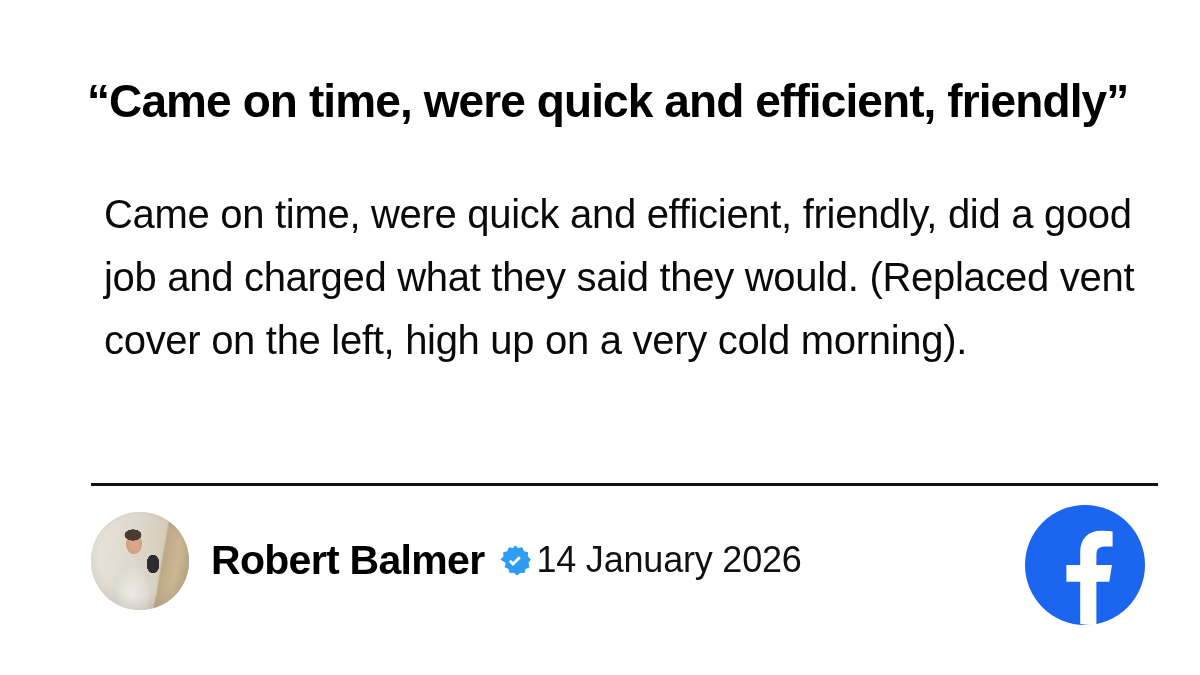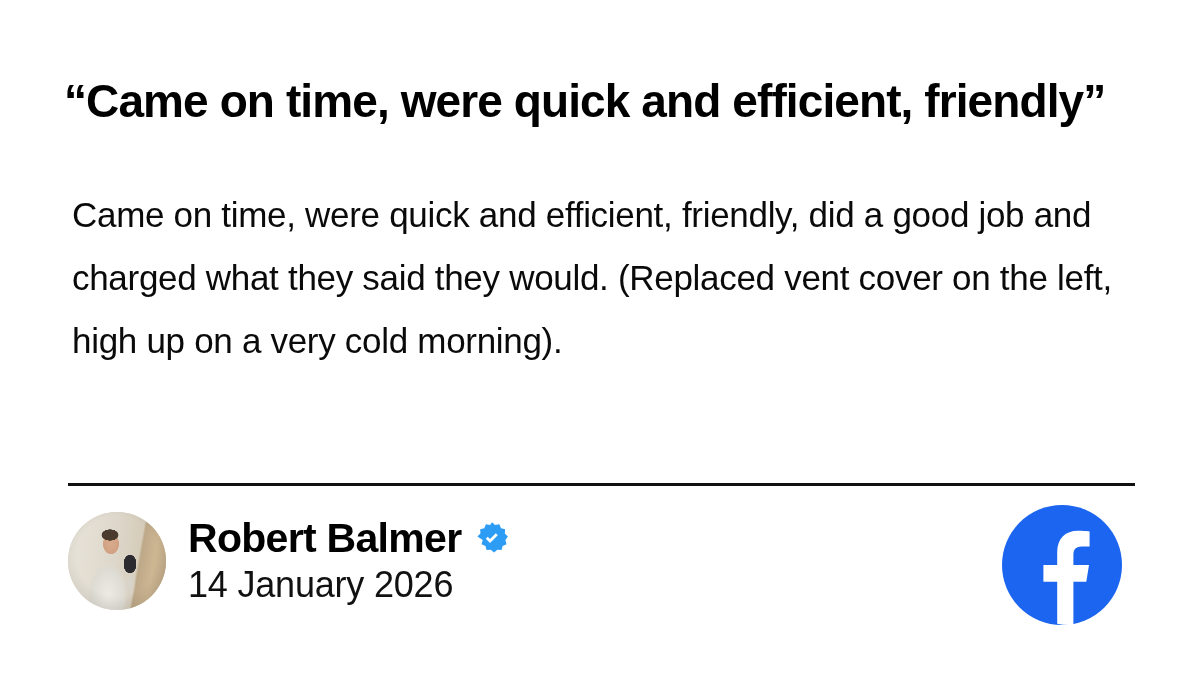--- a/index.html
+++ b/index.html
@@ -14,39 +14,40 @@
     -webkit-font-smoothing: antialiased;
     overflow: hidden;
   }
   .review-card {
     position: relative;
     width: 1068px;
     height: 675px;
     background: #ffffff;
     box-sizing: border-box;
     padding: 0 64px;
+    margin-left: 23px;
   }
   .review-headline {
     position: absolute;
     left: 64px;
     top: 75px;
     width: 1080px;
     font-size: 46px;
     font-weight: 700;
     letter-spacing: -0.9px;
     line-height: 1.15;
     color: #000000;
     white-space: nowrap;
   }
   .review-body {
     position: absolute;
-    left: 72px;
+    left: 81px;
     top: 183px;
     width: 1085px;
-    font-size: 35px;
+    font-size: 40px;
     font-weight: 400;
     line-height: 63px;
     letter-spacing: -0.3px;
     color: #0a0a0a;
   }
   .divider {
     position: absolute;
     left: 68px;
     top: 483px;
     width: 1067px;
@@ -97,21 +98,21 @@
       linear-gradient(95deg, #e9e4da 0%, #ded8cc 45%, #cdbfa6 100%);
   }
   .avatar-vignette {
     position: absolute;
     inset: 0;
     border-radius: 50%;
     background: radial-gradient(circle at 50% 45%, rgba(0,0,0,0) 55%, rgba(0,0,0,0.16) 100%);
   }
   .author-text {
     display: flex;
-    flex-direction: column;
+    flex-direction: row;
     justify-content: center;
     gap: 4px;
   }
   .author-name-row {
     display: flex;
     align-items: center;
     gap: 14px;
   }
   .author-name {
     font-size: 41px;

